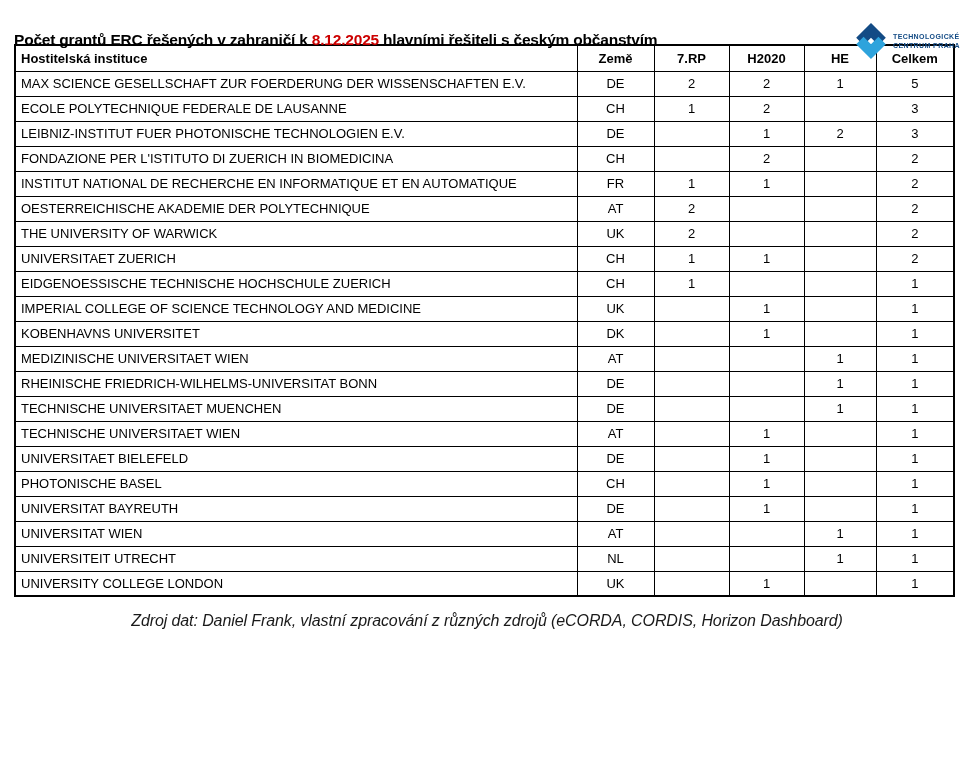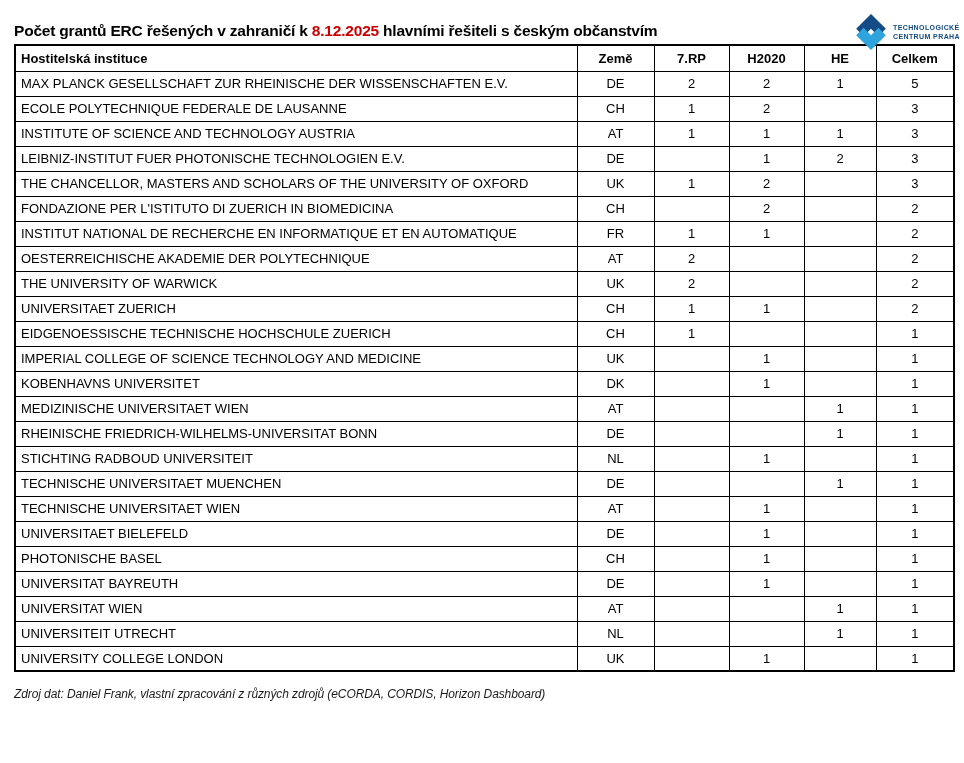--- a/index.html
+++ b/index.html
@@ -10,21 +10,21 @@
     height: 763px;
     background: #ffffff;
     font-family: "Liberation Sans", sans-serif;
     color: #000000;
     overflow: hidden;
   }
   .header-row {
     display: flex;
     justify-content: space-between;
     align-items: flex-start;
-    padding: 12px 4px 0 14px;
+    padding: 21px 4px 0 14px;
     height: 44px;
   }
   .page-title {
     margin-top: 10px;
     font-size: 15.5px;
     font-weight: bold;
     letter-spacing: -0.2px;
     white-space: nowrap;
   }
   .page-title .date { color: #CC0000; }
@@ -62,23 +62,24 @@
     overflow: hidden;
     white-space: nowrap;
   }
   .grants th { height: 26px; font-weight: bold; }
   .grants td { height: 25px; font-weight: normal; }
   .grants .col-inst { text-align: left; margin-top: 8px; }
   .grants .col-num { text-align: center; }
   .footer-note {
     margin: 15px 4px 0 14px;
     font-style: italic;
-    font-size: 12px;
+    font-size: 16px;
     color: #1a1a1a;
     letter-spacing: -0.1px;
+    text-align: center;
   }
 </style>
 </head>
 <body>
 
 <div class="page">
 
   <div class="header-row">
     <div class="page-title">
       <span>Počet grantů ERC řešených v zahraničí k</span>
@@ -111,57 +112,41 @@
           <th class="col-inst">Hostitelská instituce</th>
           <th class="col-num">Země</th>
           <th class="col-num">7.RP</th>
           <th class="col-num">H2020</th>
           <th class="col-num">HE</th>
           <th class="col-num">Celkem</th>
         </tr>
     </thead>
     <tbody id="table-body">
         <tr>
-          <td class="col-inst">MAX PLANCK GESELLSCHAFT ZUR RHEINISCHE DER WISSENSCHAFTEN E.V.</td>
+          <td class="col-inst">MAX SCIENCE GESELLSCHAFT ZUR FOERDERUNG DER WISSENSCHAFTEN E.V.</td>
           <td class="col-num">DE</td>
           <td class="col-num">2</td>
           <td class="col-num">2</td>
           <td class="col-num">1</td>
           <td class="col-num">5</td>
         </tr>
         <tr>
           <td class="col-inst">ECOLE POLYTECHNIQUE FEDERALE DE LAUSANNE</td>
           <td class="col-num">CH</td>
           <td class="col-num">1</td>
           <td class="col-num">2</td>
           <td class="col-num"></td>
           <td class="col-num">3</td>
         </tr>
         <tr>
-          <td class="col-inst">INSTITUTE OF SCIENCE AND TECHNOLOGY AUSTRIA</td>
-          <td class="col-num">AT</td>
-          <td class="col-num">1</td>
-          <td class="col-num">1</td>
-          <td class="col-num">1</td>
-          <td class="col-num">3</td>
-        </tr>
-        <tr>
           <td class="col-inst">LEIBNIZ-INSTITUT FUER PHOTONISCHE TECHNOLOGIEN E.V.</td>
           <td class="col-num">DE</td>
           <td class="col-num"></td>
           <td class="col-num">1</td>
           <td class="col-num">2</td>
-          <td class="col-num">3</td>
-        </tr>
-        <tr>
-          <td class="col-inst">THE CHANCELLOR, MASTERS AND SCHOLARS OF THE UNIVERSITY OF OXFORD</td>
-          <td class="col-num">UK</td>
-          <td class="col-num">1</td>
-          <td class="col-num">2</td>
-          <td class="col-num"></td>
           <td class="col-num">3</td>
         </tr>
         <tr>
           <td class="col-inst">FONDAZIONE PER L'ISTITUTO DI ZUERICH IN BIOMEDICINA</td>
           <td class="col-num">CH</td>
           <td class="col-num"></td>
           <td class="col-num">2</td>
           <td class="col-num"></td>
           <td class="col-num">2</td>
         </tr>
@@ -231,28 +216,20 @@
         </tr>
         <tr>
           <td class="col-inst">RHEINISCHE FRIEDRICH-WILHELMS-UNIVERSITAT BONN</td>
           <td class="col-num">DE</td>
           <td class="col-num"></td>
           <td class="col-num"></td>
           <td class="col-num">1</td>
           <td class="col-num">1</td>
         </tr>
         <tr>
-          <td class="col-inst">STICHTING RADBOUD UNIVERSITEIT</td>
-          <td class="col-num">NL</td>
-          <td class="col-num"></td>
-          <td class="col-num">1</td>
-          <td class="col-num"></td>
-          <td class="col-num">1</td>
-        </tr>
-        <tr>
           <td class="col-inst">TECHNISCHE UNIVERSITAET MUENCHEN</td>
           <td class="col-num">DE</td>
           <td class="col-num"></td>
           <td class="col-num"></td>
           <td class="col-num">1</td>
           <td class="col-num">1</td>
         </tr>
         <tr>
           <td class="col-inst">TECHNISCHE UNIVERSITAET WIEN</td>
           <td class="col-num">AT</td>

